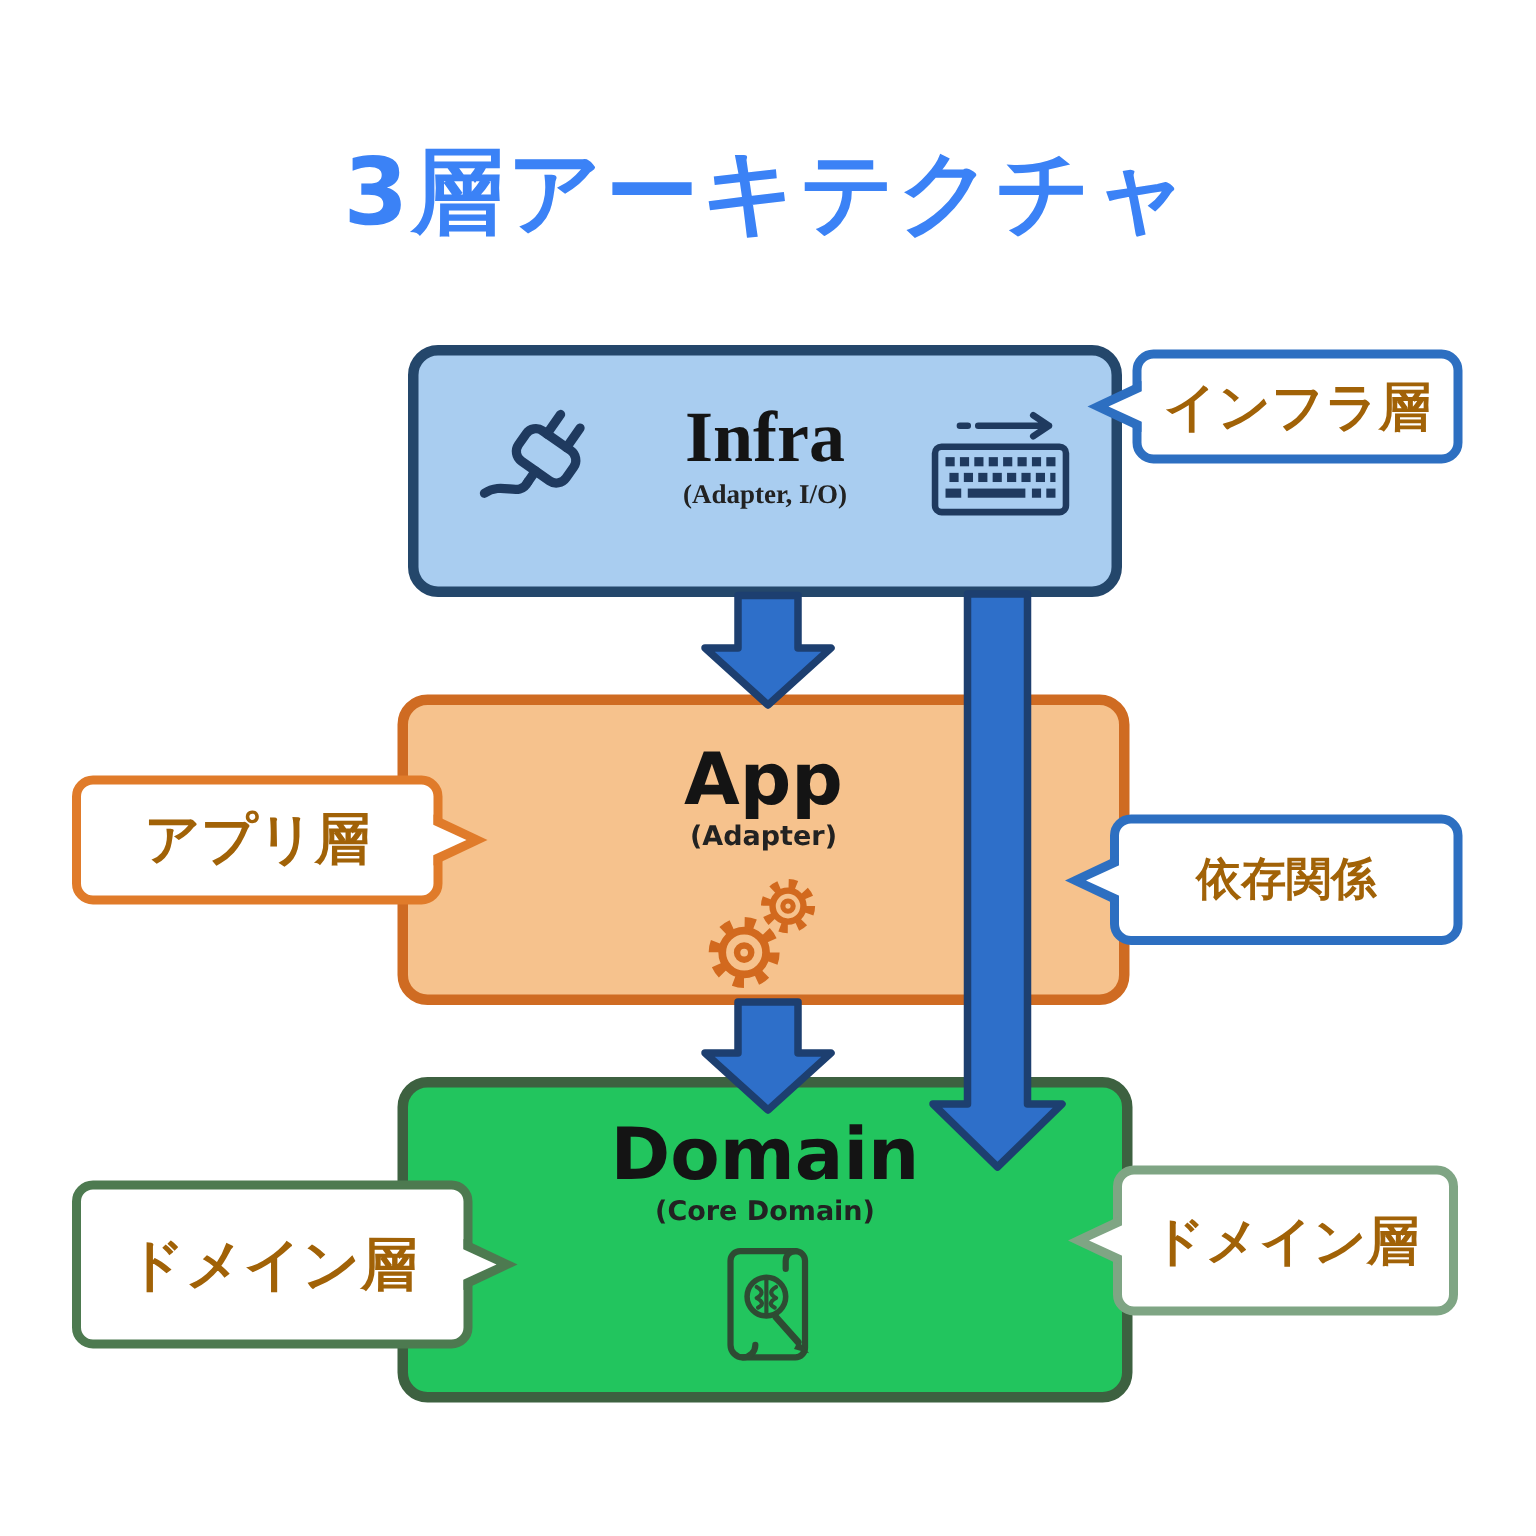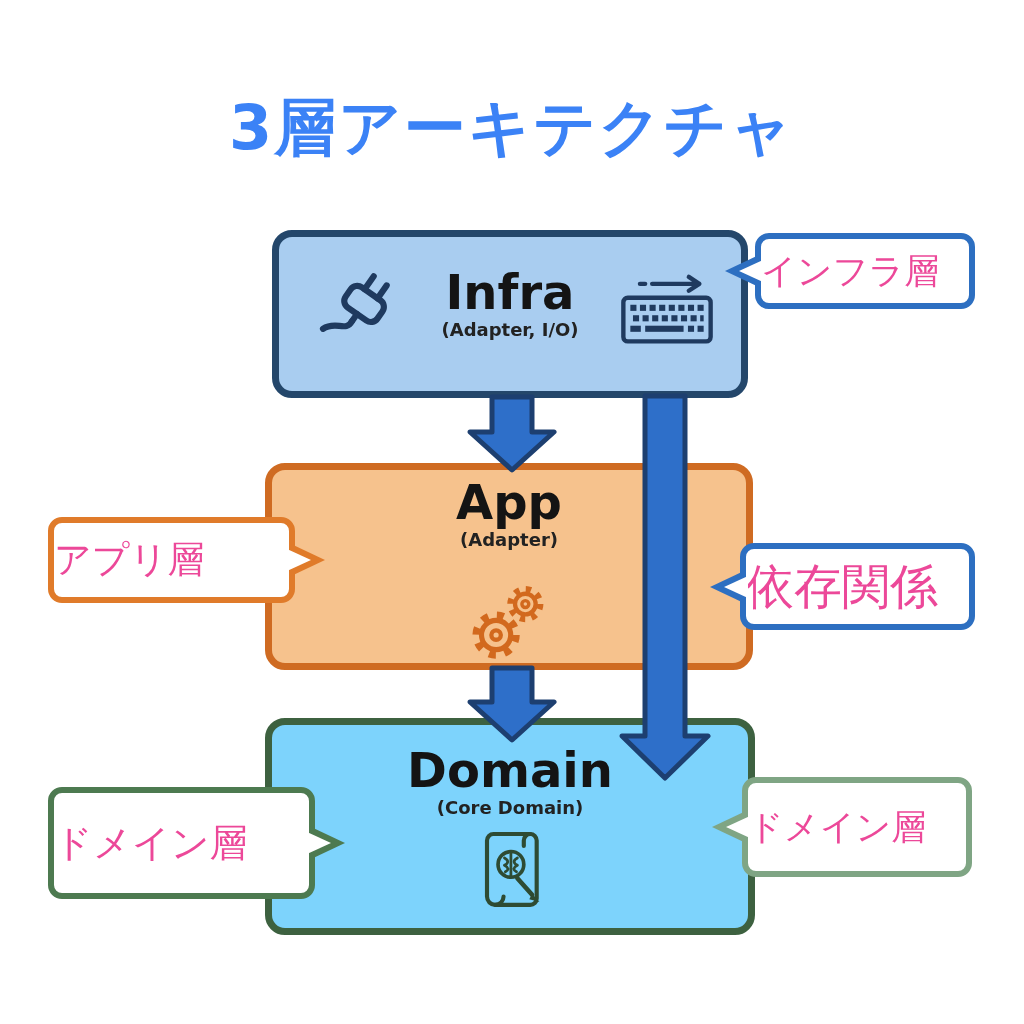--- a/index.html
+++ b/index.html
@@ -9,47 +9,47 @@
   }
   .title {
     position:absolute; top:86px; left:0; width:100%; margin:0;
     text-align:center; font-size:62px; font-weight:900; color:#3b82f6; letter-spacing:2px;
   }
 
   
   .layer-box { position:absolute; border-radius:20px; box-sizing:border-box; text-align:center; z-index:1; }
   .box-infra  { left:272px; top:230px; width:476px; height:168px; background:#a9cdf0; border:7px solid #24476b; }
   .box-app    { left:265px; top:463px; width:488px; height:207px; background:#f6c28d; border:7px solid #cf6b22; }
-  .box-domain { left:265px; top:718px; width:490px; height:217px; background:#7dd3fc; border:7px solid #3d6140; }
+  .box-domain { left:265px; top:718px; width:490px; height:217px; background:#22c55e; border:7px solid #3d6140; }
   .box-title { font-size:48px; font-weight:900; color:#141414; line-height:1.05; }
   .box-sub   { font-size:18px; font-weight:700; color:#222; margin-top:2px; }
-  .box-infra .box-text  { padding-top:30px; }
-  .box-app .box-text    { padding-top:7px; }
+  .box-infra .box-text  { padding-top:30px;font-family:Liberation Serif, serif; }
+  .box-app .box-text    { padding-top:25px; }
   .box-domain .box-text { padding-top:20px; }
 
   .icon-svg { position:absolute; overflow:visible; }
   .plug-pos     { left:34px; top:30px; }
   .keyboard-pos { right:26px; top:34px; }
   .gears-pos    { left:50%; transform:translateX(-50%); top:110px; }
   .scroll-pos   { left:50%; transform:translateX(-50%); top:94px; }
 
   
   .arrows { position:absolute; left:0; top:0; z-index:3; pointer-events:none; }
   .arrow-path { fill:#2e6fc9; stroke:#1d3f70; stroke-width:5; stroke-linejoin:round; }
 
   
   .callout {
     position:absolute; background:#fff; border-radius:14px; z-index:5;
-    display:flex; align-items:center; 
-    font-weight:400; color:#ec4899; box-sizing:border-box;
+    display:flex; align-items:center; justify-content:center;
+    font-weight:700; color:#a16207; box-sizing:border-box;
     border:6px solid var(--bc);
   }
   .c-infra     { left:755px; top:233px; width:220px; height:76px;  font-size:35px; --bc:#2d6fc1; }
   .c-app       { left:48px;  top:497px; width:247px; height:86px;  font-size:37px;margin-top:20px; --bc:#e07b2a; }
-  .c-dep       { left:740px; top:543px; width:235px; height:87px;  font-size:48px; --bc:#2d6fc1; }
+  .c-dep       { left:740px; top:543px; width:235px; height:87px;  font-size:30px; --bc:#2d6fc1; }
   .c-dom-left  { left:48px;  top:787px; width:267px; height:112px; font-size:38px; --bc:#4d7a50; }
   .c-dom-right { left:742px; top:777px; width:230px; height:100px; font-size:35px; --bc:#7fa584; }
 
   .ptr { position:absolute; width:0; height:0; border-style:solid; }
   .ptr-l-outer { left:-36px; top:calc(50% - 17px); border-width:17px 36px 17px 0; border-color:transparent var(--bc) transparent transparent; }
   .ptr-l-inner { left:-22px; top:calc(50% - 11px); border-width:11px 24px 11px 0; border-color:transparent #fff transparent transparent; }
   .ptr-r-outer { right:-36px; top:calc(50% - 17px); border-width:17px 0 17px 36px; border-color:transparent transparent transparent var(--bc); }
   .ptr-r-inner { right:-22px; top:calc(50% - 11px); border-width:11px 0 11px 24px; border-color:transparent transparent transparent #fff; }
 </style>
 </head>

